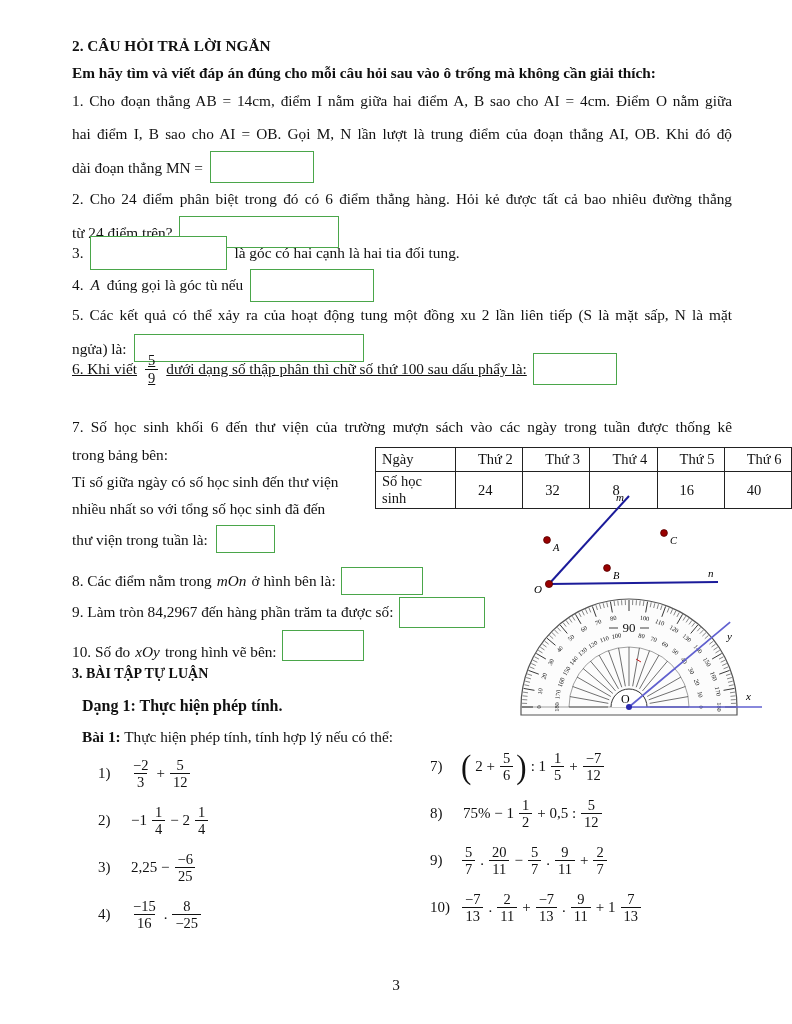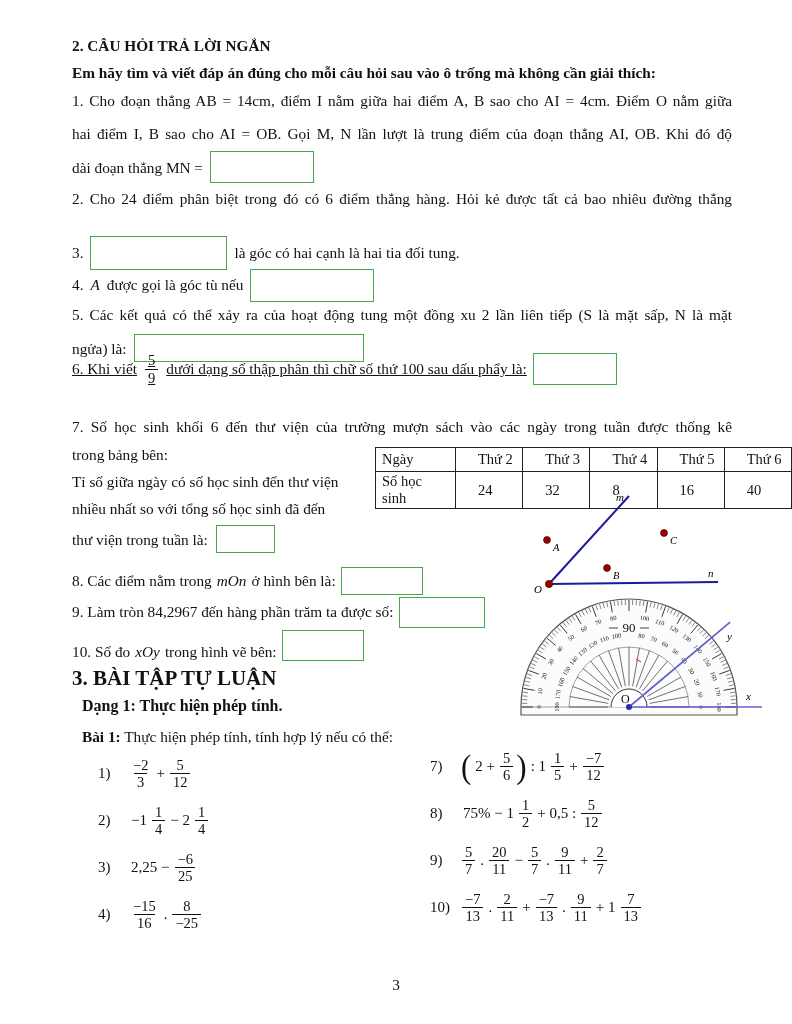--- a/index.html
+++ b/index.html
@@ -40,32 +40,36 @@
     <div class="jline">1. Cho đoạn thẳng AB = 14cm, điểm I nằm giữa hai điểm A, B sao cho AI = 4cm. Điểm O nằm giữa</div>
     <div class="jline">hai điểm I, B sao cho AI = OB. Gọi M, N lần lượt là trung điểm của đoạn thẳng AI, OB. Khi đó độ</div>
     <div class="qrow">
       <span>dài đoạn thẳng MN =</span>
       <span class="abox" style="width:102px;height:30px;"></span>
     </div>
   </div>
 
   <div class="abs w para" style="top:182px;">
     <div class="jline">2. Cho 24 điểm phân biệt trong đó có 6 điểm thẳng hàng. Hỏi kẻ được tất cả bao nhiêu đường thẳng</div>
+    <div class="qrow">
+      <span>từ 24 điểm trên?</span>
+      <span class="abox" style="width:158px;height:30px;"></span>
+    </div>
   </div>
 
   <div class="abs qrow" style="top:236px;">
     <span>3.</span>
     <span class="abox" style="width:135px;height:32px;"></span>
     <span>là góc có hai cạnh là hai tia đối tung.</span>
   </div>
 
   <div class="abs qrow" style="top:268px;">
     <span>4.</span>
     <span class="i">A</span>
-    <span>được gọi là góc tù nếu</span>
+    <span>đúng gọi là góc tù nếu</span>
     <span class="abox" style="width:122px;height:31px;"></span>
   </div>
 
   <div class="abs w para" style="top:298px;">
     <div class="jline">5. Các kết quả có thể xảy ra của hoạt động tung một đồng xu 2 lần liên tiếp (S là mặt sấp, N là mặt</div>
     <div class="qrow">
       <span>ngửa) là:</span>
       <span class="abox" style="width:228px;height:26px;"></span>
     </div>
   </div>
@@ -305,21 +309,21 @@
       <path d="M 95 111 A 18 18 0 0 1 131 111" fill="#ffffff" stroke="#333" stroke-width="1"></path>
       <text x="105" y="107" font-size="12">O</text>
       <line x1="120" y1="63" x2="125" y2="66" stroke="#cc2222" stroke-width="1"></line>
       <line x1="113" y1="111" x2="246" y2="111" stroke="#6161d0" stroke-width="1.7"></line>
       <line x1="113" y1="111" x2="214.11786649170512" y2="26.152035521376817" stroke="#6161d0" stroke-width="1.7"></line>
       <circle cx="113" cy="111" r="3" fill="#2a2aae"></circle>
       <text x="230" y="104" font-size="11" font-style="italic">x</text>
       <text x="211" y="44" font-size="11" font-style="italic">y</text>
     </svg>
 
-  <div class="abs b" style="top:666px;font-size:21px;">3. BÀI TẬP TỰ LUẬN</div>
+  <div class="abs b" style="top:666px;font-size:14px;">3. BÀI TẬP TỰ LUẬN</div>
   <div class="abs b" style="top:697px;left:82px;font-size:16px;">Dạng 1: Thực hiện phép tính.</div>
   <div class="abs" style="top:728px;left:82px;">
     <span class="b">Bài 1:</span>
     <span>Thực hiện phép tính, tính hợp lý nếu có thể:</span>
   </div>
 
   <div class="abs" style="left:98px;top:754px;" id="ex-left">
       <div class="mrow">
         <span class="mno">1)</span>
         <span class="frac">

